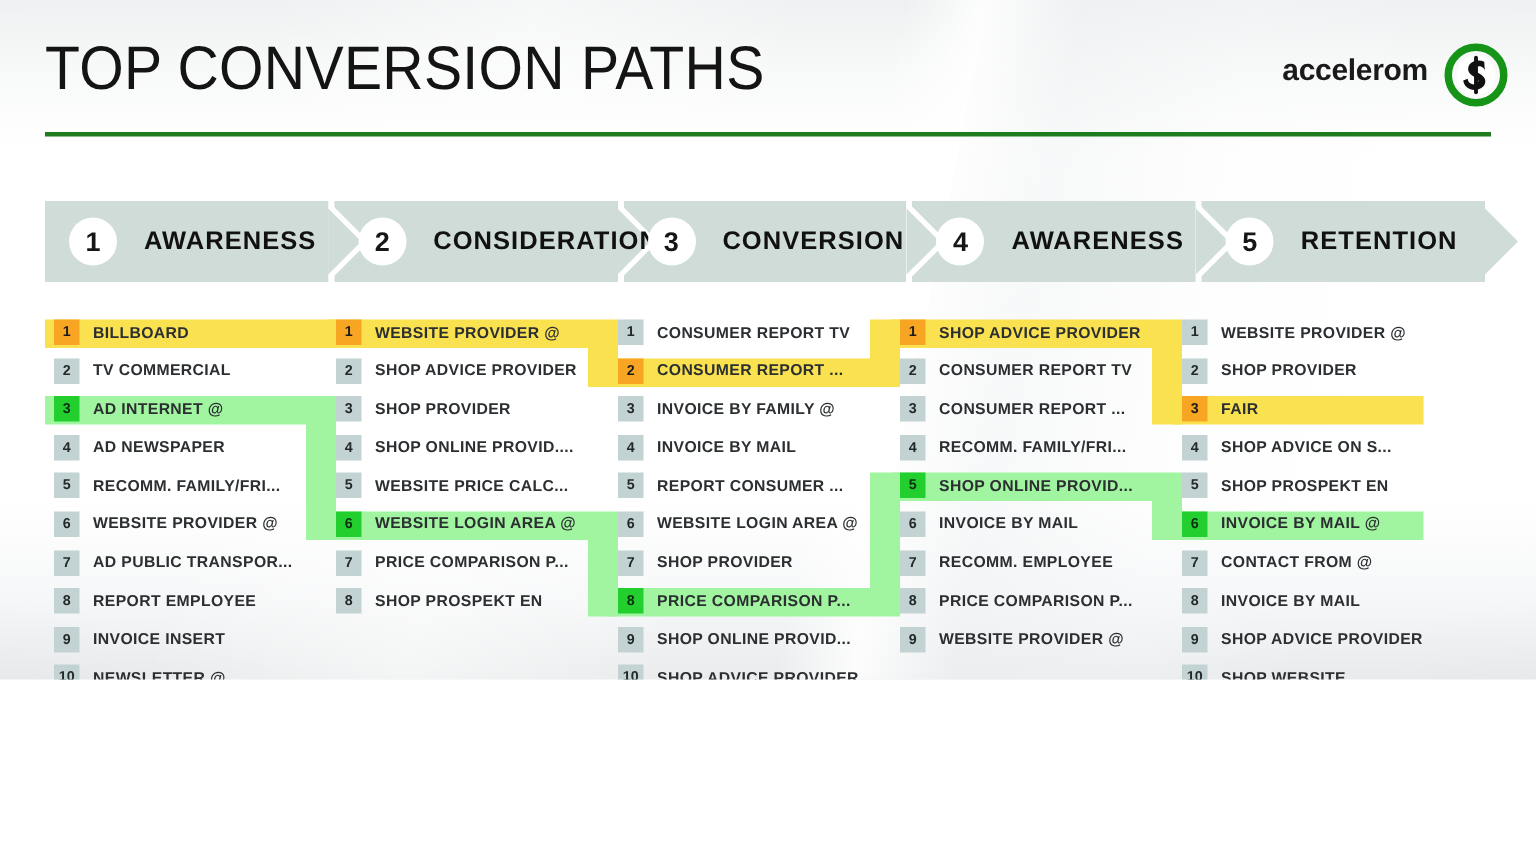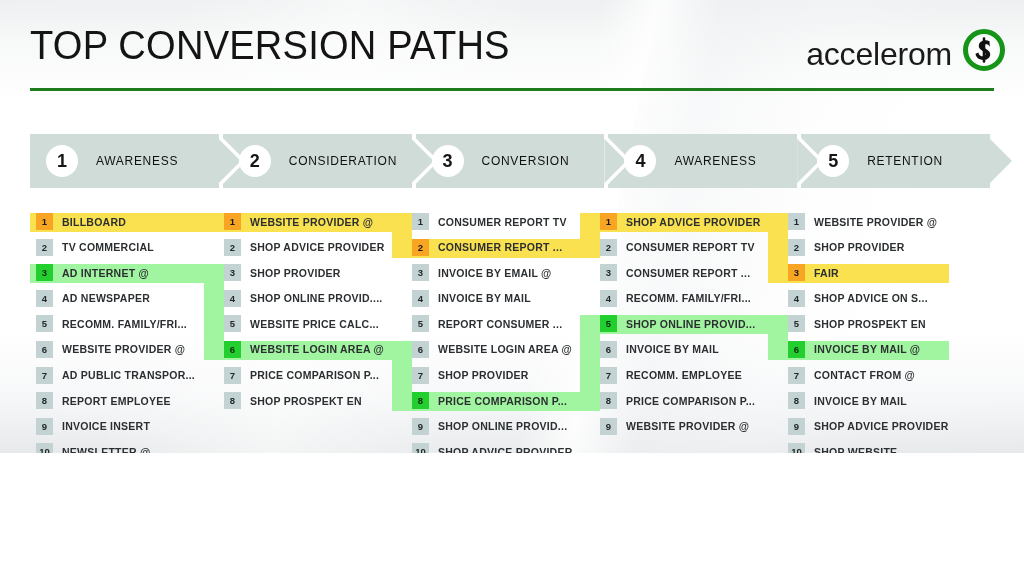--- a/index.html
+++ b/index.html
@@ -28,21 +28,21 @@
   
   #title{
     position:absolute;left:30px;top:22px;
     font-size:41px;letter-spacing:.2px;font-weight:400;
     color:#141414;white-space:nowrap;
     font-family:"Liberation Sans Narrow","Liberation Sans",sans-serif;
     transform:scaleX(.93);transform-origin:left top;
   }
   #brand{
     position:absolute;right:72px;top:36px;
-    font-size:32px;font-weight:normal;color:#1a1a1a;letter-spacing:-0.2px;
+    font-size:20px;font-weight:bold;color:#1a1a1a;letter-spacing:-0.2px;
   }
   #logo{
     position:absolute;right:18px;top:28px;width:44px;height:44px;
   }
   #rule{
     position:absolute;left:30px;top:88px;width:964px;height:3px;background:#1e7b1e;
   }
 
   
   #funnel{position:absolute;left:30px;top:134px;width:964px;height:54px;}
@@ -62,21 +62,21 @@
     background:#cfdcd8;
     clip-path:polygon(0 0,100% 50%,0 100%);
   }
   .stage-num{
     width:32px;height:32px;border-radius:50%;background:#ffffff;
     display:flex;align-items:center;justify-content:center;
     font-size:18px;font-weight:bold;color:#161616;
     margin-left:16px;flex:0 0 auto;z-index:4;position:relative;
   }
   .stage-label{
-    margin-left:18px;font-size:12px;font-weight:normal;letter-spacing:.7px;
+    margin-left:18px;font-size:17px;font-weight:bold;letter-spacing:.7px;
     color:#111111;white-space:nowrap;z-index:4;position:relative;
   }
 
   
   #paths{position:absolute;left:0;top:0;width:1024px;height:577px;}
   .col{position:absolute;top:210px;}
   .row{position:relative;height:25.6px;display:flex;align-items:center;}
   .badge{
     position:absolute;left:0;top:3px;
     width:17px;height:17px;background:#c3d2d2;
@@ -255,21 +255,21 @@
         <div class="row">
           <div class="badge">1</div>
           <div class="lbl">CONSUMER REPORT TV</div>
         </div>
         <div class="row">
           <div class="badge hl-y">2</div>
           <div class="lbl">CONSUMER REPORT ...</div>
         </div>
         <div class="row">
           <div class="badge">3</div>
-          <div class="lbl">INVOICE BY EMAIL @</div>
+          <div class="lbl">INVOICE BY FAMILY @</div>
         </div>
         <div class="row">
           <div class="badge">4</div>
           <div class="lbl">INVOICE BY MAIL</div>
         </div>
         <div class="row">
           <div class="badge">5</div>
           <div class="lbl">REPORT CONSUMER ...</div>
         </div>
         <div class="row">

